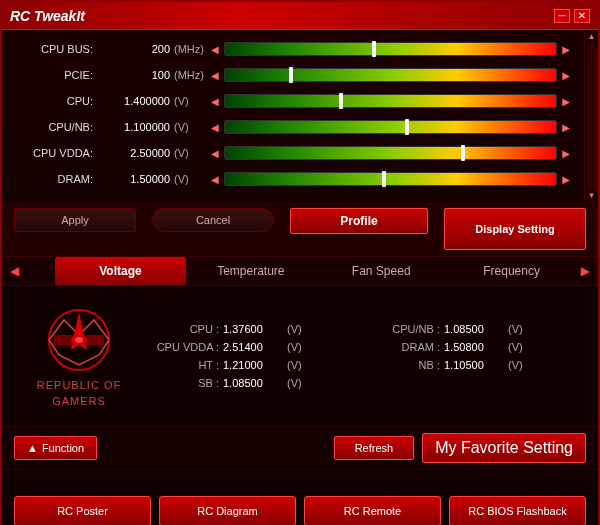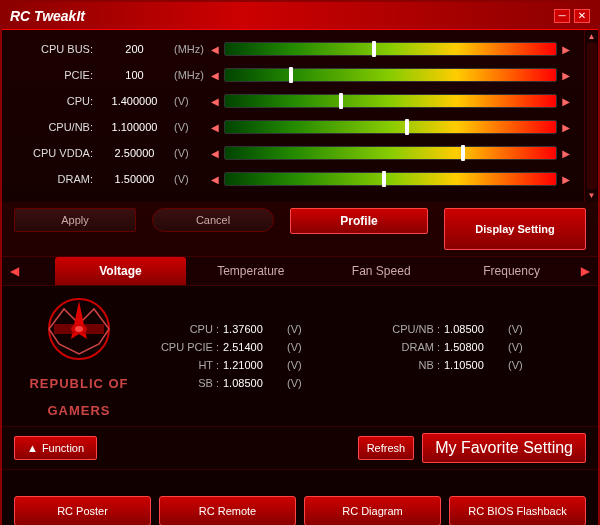--- a/index.html
+++ b/index.html
@@ -62,21 +62,21 @@
       color: #dddddd;
       font-size: 11px;
       width: 85px;
       text-align: right;
       padding-right: 6px;
     }
     .slider-value {
       color: #ffffff;
       font-size: 11px;
       width: 75px;
-      text-align: center;
+      text-align: right;
       padding-right: 4px;
     }
     .slider-unit {
       color: #aaaaaa;
       font-size: 11px;
       width: 35px;
     }
     .slider-container {
       flex: 1;
       display: flex;
@@ -195,25 +195,24 @@
       flex-direction: column;
       align-items: center;
       justify-content: center;
     }
     .rog-logo {
       width: 90px;
       height: 70px;
     }
     .rog-text {
       color: #cc4444;
-      font-size: 13px;
+      font-size: 11px;
       text-align: center;
       letter-spacing: 1px;
-      margin-top: 12px;
-      font-weight: bold;
+      margin-top: 4px;
     }
     .voltage-data {
       flex: 1;
       display: grid;
       grid-template-columns: 1fr 1fr;
       gap: 2px 10px;
       align-content: center;
     }
     .volt-item {
       display: flex;
@@ -255,21 +254,21 @@
       display: flex;
       align-items: center;
       gap: 4px;
     }
     .spacer { flex: 1; }
     .btn-refresh {
       background: linear-gradient(180deg, #cc0000 0%, #880000 100%);
       border: 1px solid #ff4444;
       color: white;
       font-size: 11px;
-      padding: 5px 8px;
+      padding: 5px 20px;
       cursor: pointer;
       border-radius: 2px;
       margin-left: 24px;
     }
     .btn-favorite {
       background: linear-gradient(180deg, #cc0000 0%, #880000 100%);
       border: 1px solid #ff4444;
       color: white;
       font-size: 16px;
       padding: 5px 12px;
@@ -450,21 +449,21 @@
       <span class="volt-label">CPU :</span>
       <span class="volt-value">1.37600</span>
       <span class="volt-unit">(V)</span>
     </div>
         <div class="volt-item">
       <span class="volt-label">CPU/NB :</span>
       <span class="volt-value">1.08500</span>
       <span class="volt-unit">(V)</span>
     </div>
         <div class="volt-item">
-      <span class="volt-label">CPU PCIE :</span>
+      <span class="volt-label">CPU VDDA :</span>
       <span class="volt-value">2.51400</span>
       <span class="volt-unit">(V)</span>
     </div>
         <div class="volt-item">
       <span class="volt-label">DRAM :</span>
       <span class="volt-value">1.50800</span>
       <span class="volt-unit">(V)</span>
     </div>
         <div class="volt-item">
       <span class="volt-label">HT :</span>
@@ -494,21 +493,21 @@
       <span>▲</span>
       <span>Function</span>
     </button>
     <div class="spacer"></div>
     <button class="btn-refresh">Refresh</button>
     <button class="btn-favorite">My Favorite Setting</button>
   </div>
 
   <div class="footer-buttons" id="footer-buttons">
   <button class="footer-btn">RC Poster</button>
+      <button class="footer-btn">RC Diagram</button>
       <button class="footer-btn">RC Remote</button>
-      <button class="footer-btn">RC Diagram</button>
       <button class="footer-btn">RC BIOS Flashback</button>
     </div>
 
   <div class="version-bar">
     <span class="version-text">1.03.11</span>
   </div>
 </div>
 
 </body></html>

